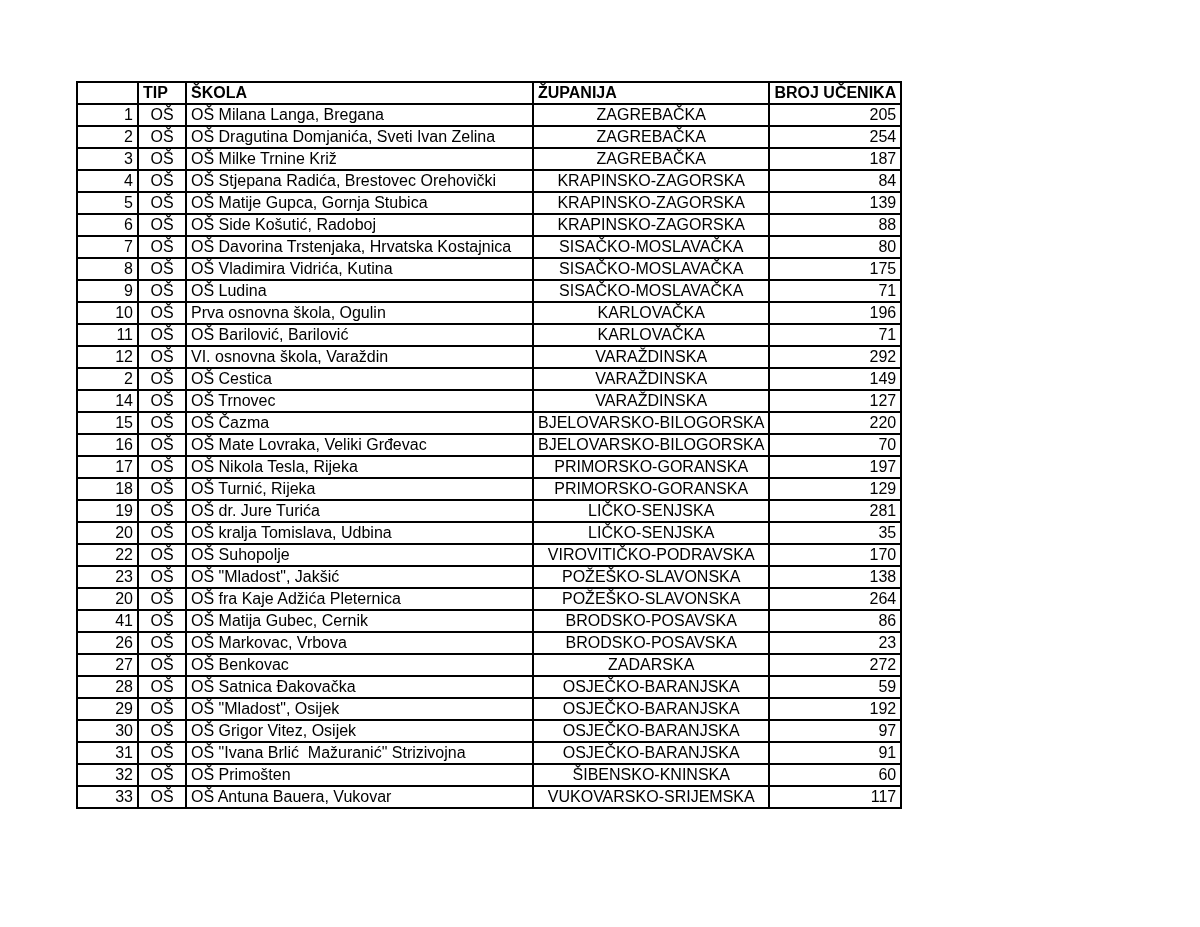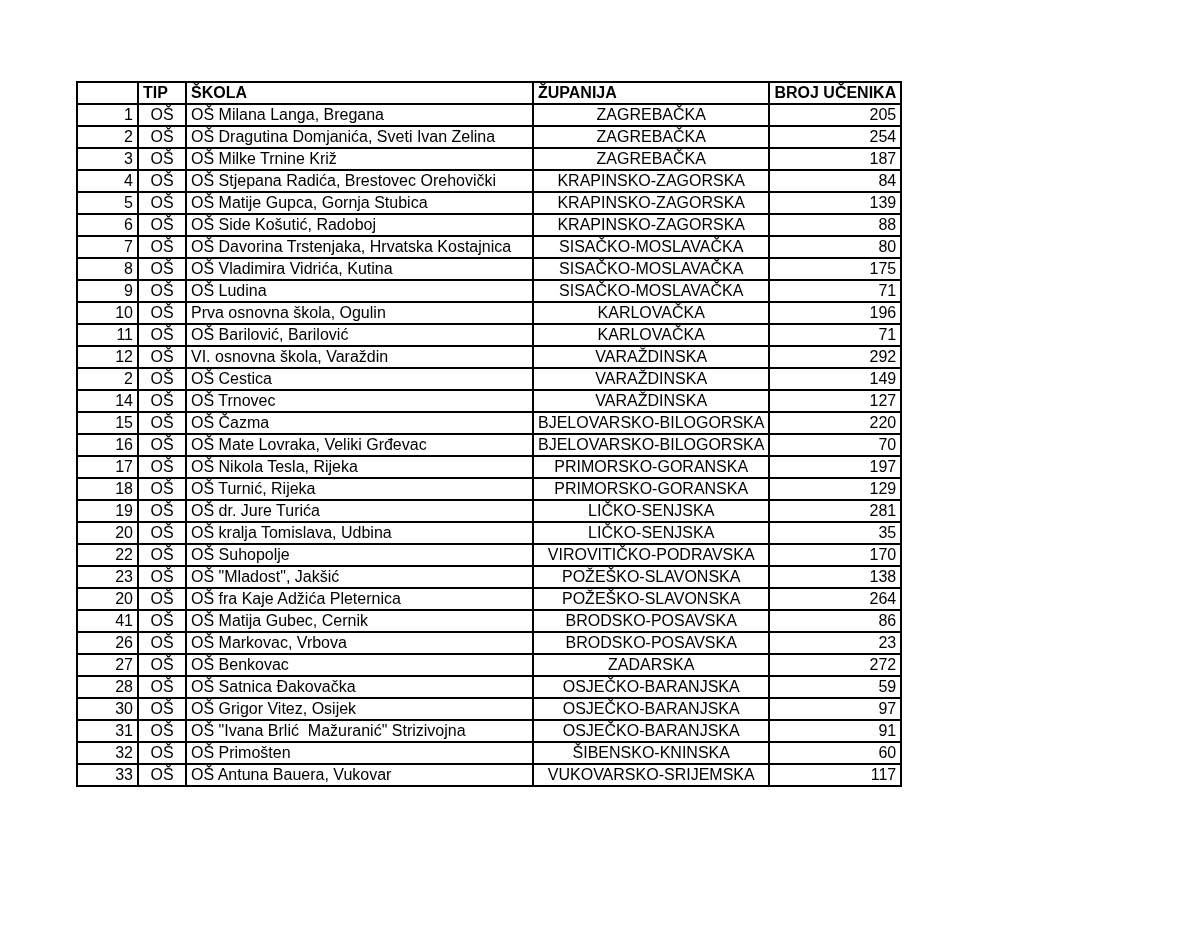--- a/index.html
+++ b/index.html
@@ -281,20 +281,27 @@
   </tr>
 
   <tr>
     <td class="num">28</td>
     <td class="tip">OŠ</td>
     <td class="sk">OŠ Satnica Đakovačka</td>
     <td class="zup">OSJEČKO-BARANJSKA</td>
     <td class="broj">59</td>
   </tr>
 
+  <tr>
+    <td class="num">29</td>
+    <td class="tip">OŠ</td>
+    <td class="sk">OŠ "Mladost", Osijek</td>
+    <td class="zup">OSJEČKO-BARANJSKA</td>
+    <td class="broj">192</td>
+  </tr>
 
   <tr>
     <td class="num">30</td>
     <td class="tip">OŠ</td>
     <td class="sk">OŠ Grigor Vitez, Osijek</td>
     <td class="zup">OSJEČKO-BARANJSKA</td>
     <td class="broj">97</td>
   </tr>
 
   <tr>

